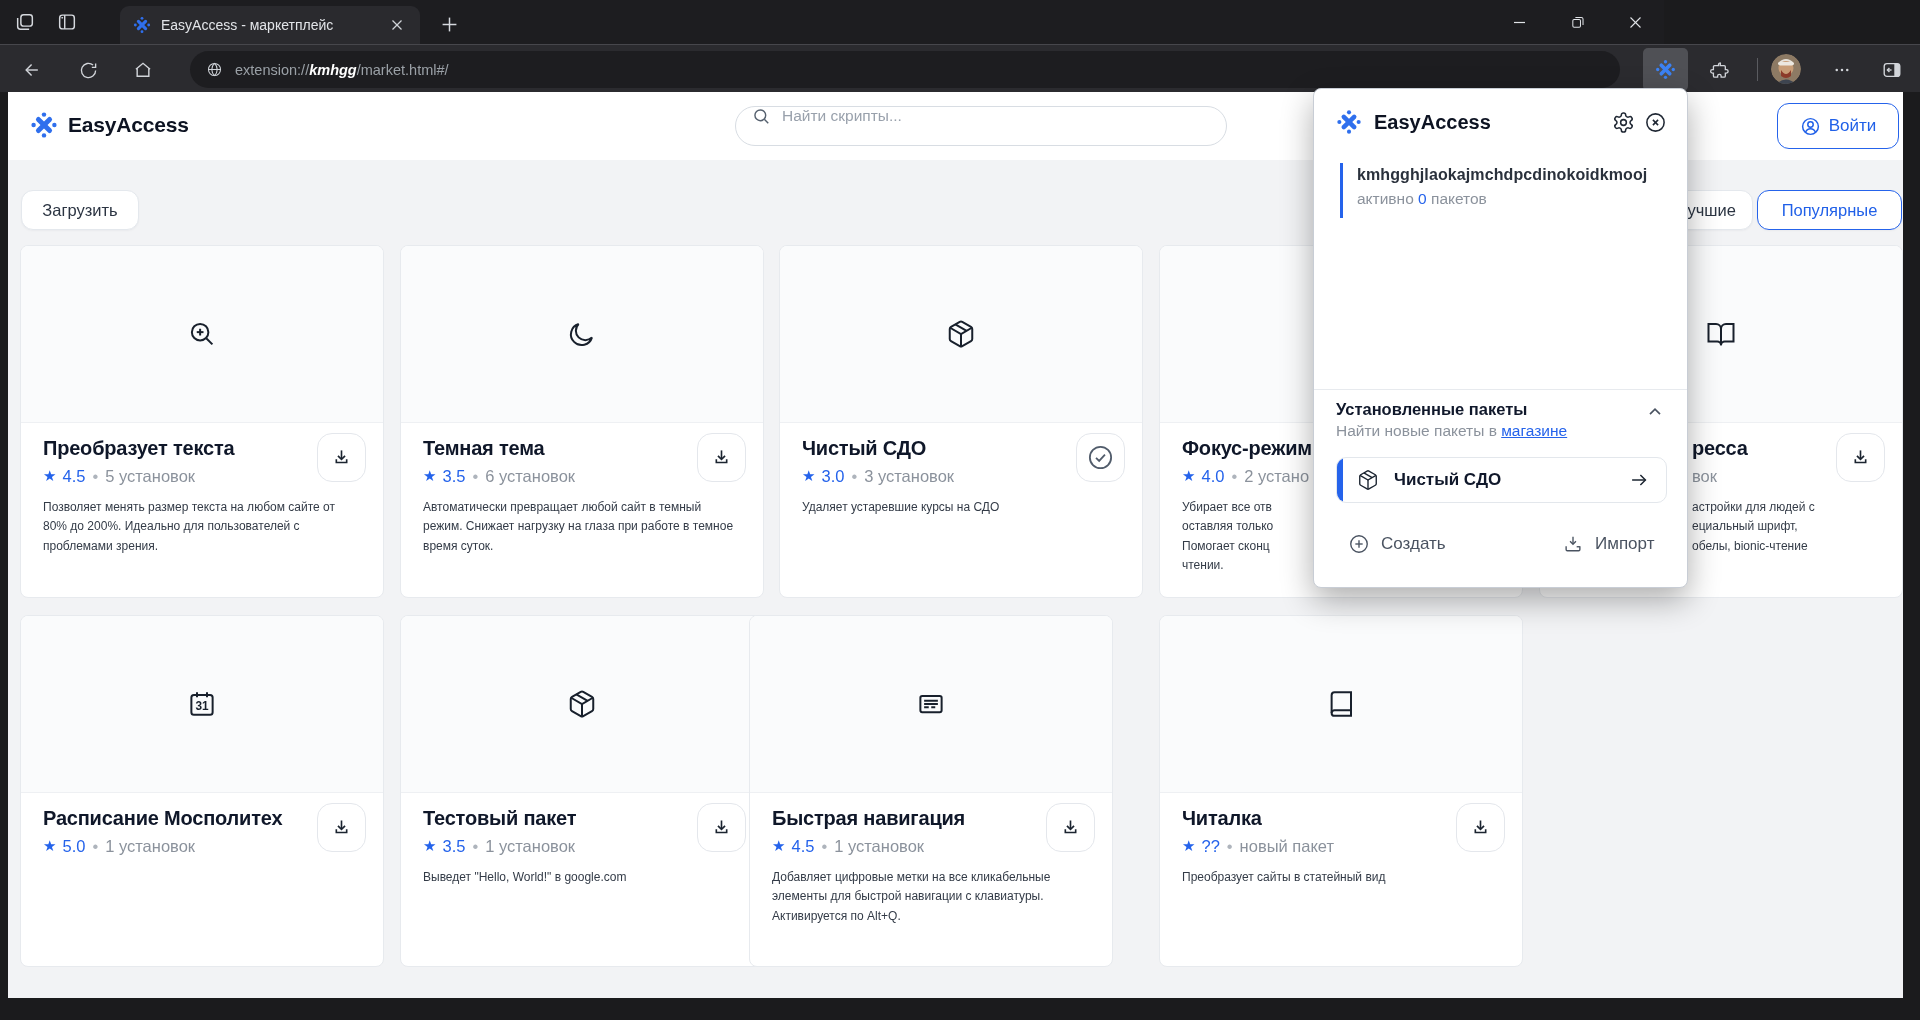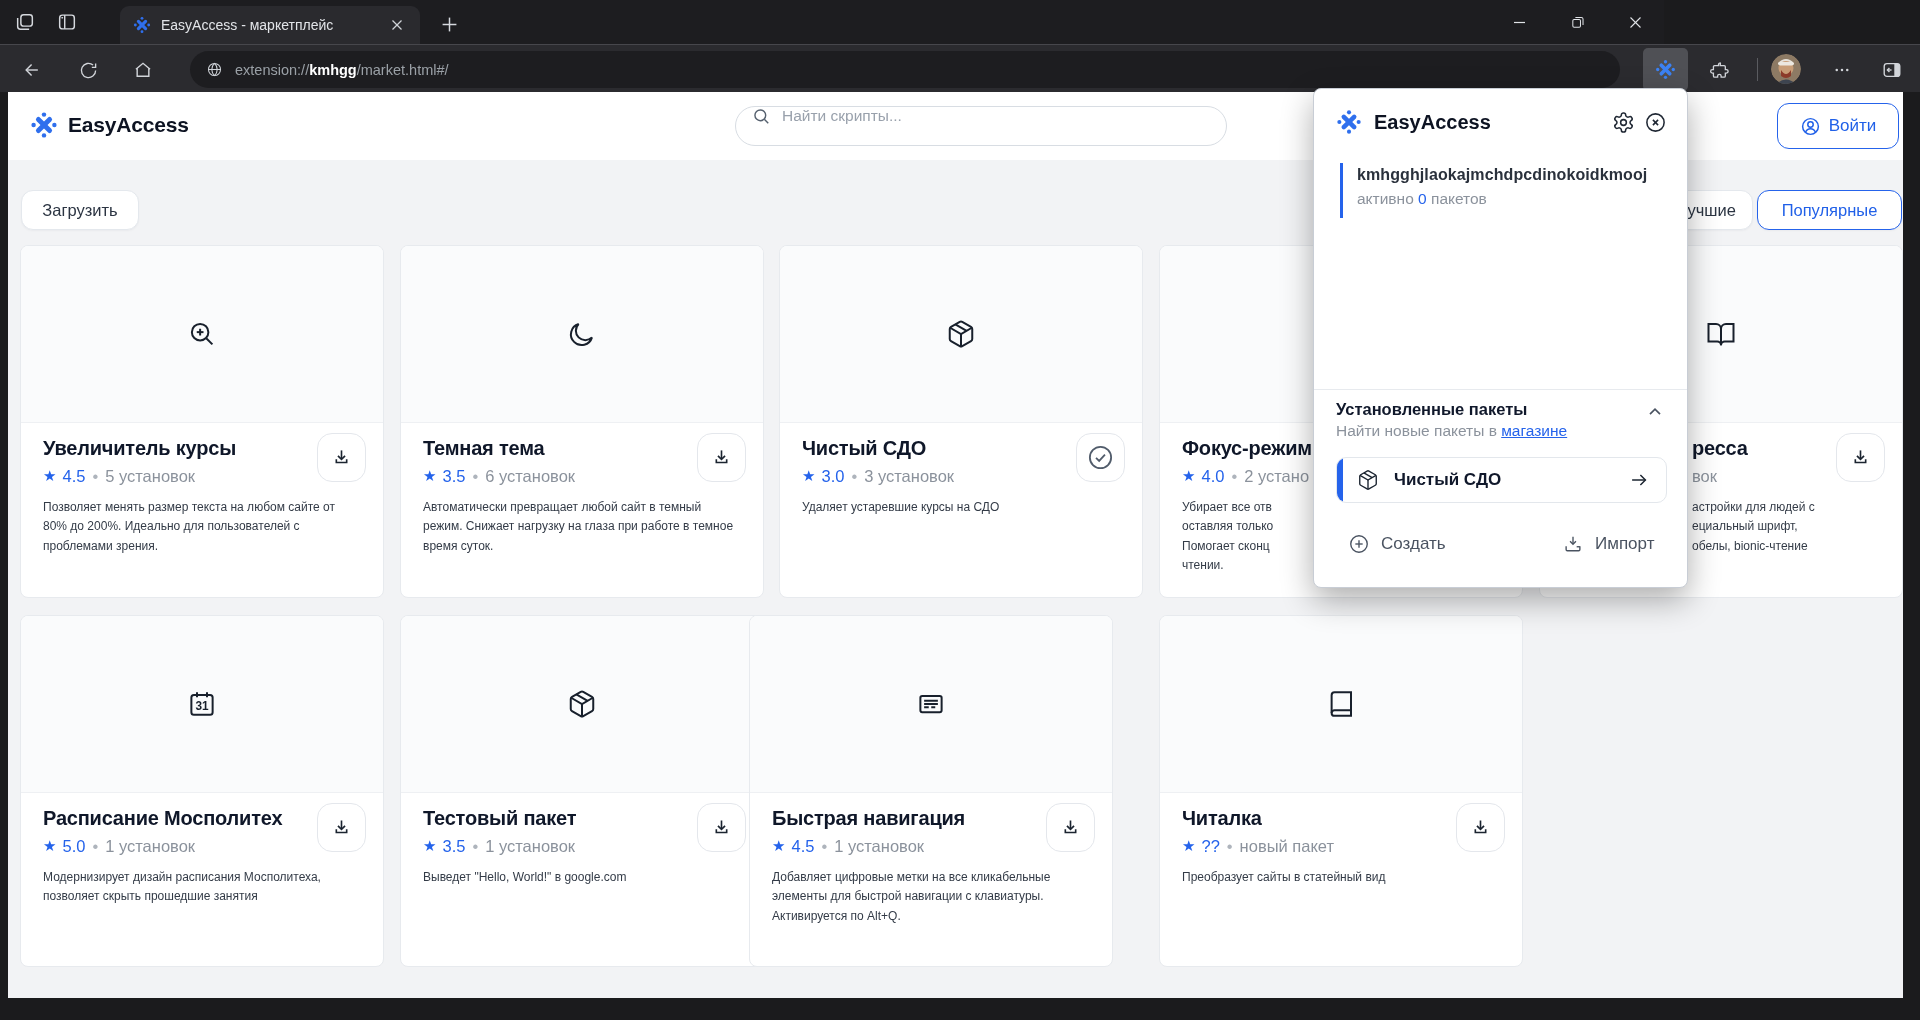--- a/index.html
+++ b/index.html
@@ -15,21 +15,21 @@
   .tab-title { color:#e2e4e8; font-size:14px; margin-left:10px; flex:1; white-space:nowrap; overflow:hidden; }
   .tab-close { width:22px; height:22px; display:flex; align-items:center; justify-content:center; border-radius:4px; }
   .newtab-btn { position:absolute; left:434px; top:10px; width:30px; height:28px; display:flex; align-items:center; justify-content:center; }
   .win-controls { position:absolute; right:0; top:0; height:44px; display:flex; }
   .win-btn { width:58px; height:44px; display:flex; align-items:center; justify-content:center; }
 
   .toolbar { position:absolute; left:0; top:44px; width:1920px; height:48px; background:#2b2b2f; border-top:1px solid #47474c; }
   .nav-btn { position:absolute; top:10px; width:32px; height:30px; display:flex; align-items:center; justify-content:center; border-radius:6px; }
   .urlbar { position:absolute; left:190px; top:6px; width:1430px; height:37px; background:#1d1d20; border-radius:19px; display:flex; align-items:center; padding:0 16px; }
   .url-text { font-size:14.5px; color:#9aa0a6; margin-left:12px; white-space:nowrap; }
-  .url-text .host { color:#ffffff; font-weight:700; }
+  .url-text .host { color:#ffffff; font-weight:700;font-style:italic; }
   .ext-pinned { position:absolute; left:1643px; top:3px; width:45px; height:43px; background:#4f5055; border-radius:5px; display:flex; align-items:center; justify-content:center; }
   .tb-divider { position:absolute; left:1757px; top:13px; width:1px; height:23px; background:#5a5b60; }
   .avatar { position:absolute; left:1771px; top:9px; width:30px; height:30px; border-radius:50%; overflow:hidden; }
 
   
   .page { position:absolute; left:8px; top:92px; width:1895px; height:906px; background:#f2f3f5; overflow:hidden; }
   .page-header { position:absolute; left:0; top:0; width:1895px; height:68px; background:#ffffff; }
   .brand { position:absolute; left:22px; top:19px; display:flex; align-items:center; }
   .brand-name { font-size:21px; font-weight:700; color:#0d1322; margin-left:10px; letter-spacing:-0.2px; }
   .searchbar { position:absolute; left:727px; top:14px; width:492px; height:40px; background:#fff; border:1px solid #d8dde3; border-radius:20px; display:flex; align-items:flex-start; padding:0 16px; }
@@ -284,21 +284,21 @@
             </span>
           </div>
     <div class="card-info">
       <div class="card-action">
               <svg width="23" height="23" viewBox="0 0 24 24" fill="none" stroke-width="1.7">
                 <path d="M12 4.6v8.6"></path>
                 <polyline points="8.3 10.3 12 14 15.7 10.3"></polyline>
                 <path d="M6.6 13.8v3.4h10.8v-3.4"></path>
               </svg>
             </div>
-      <h3 class="card-title">Увеличитель курсы</h3>
+      <h3 class="card-title">Преобразует текста</h3>
       <div class="card-rating">
               <span class="star">★</span>
               <span class="score">4.5</span>
               <span class="dot">•</span>
               <span>5 установок</span>
             </div>
       <p class="card-desc">Позволяет менять размер текста на любом сайте от 80% до 200%. Идеально для пользователей с проблемами зрения.</p>
     </div>
   </article>
         <article class="card" style="left: 392px; top: 153px; height: 353px;">
@@ -425,21 +425,20 @@
                 <path d="M6.6 13.8v3.4h10.8v-3.4"></path>
               </svg>
             </div>
       <h3 class="card-title">Расписание Мосполитех</h3>
       <div class="card-rating">
               <span class="star">★</span>
               <span class="score">5.0</span>
               <span class="dot">•</span>
               <span>1 установок</span>
             </div>
-      <p class="card-desc">Модернизирует дизайн расписания Мосполитеха, позволяет скрыть прошедшие занятия</p>
     </div>
   </article>
         <article class="card" style="left: 392px; top: 523px; height: 352px;">
     <div class="card-iconarea">
             <span class="ci" style="display:flex">
               <svg width="30" height="30" viewBox="0 0 24 24" fill="none" stroke-width="1.6">
                 <path d="M21 16V8a2 2 0 0 0-1-1.73l-7-4a2 2 0 0 0-2 0l-7 4A2 2 0 0 0 3 8v8a2 2 0 0 0 1 1.73l7 4a2 2 0 0 0 2 0l7-4A2 2 0 0 0 21 16z"></path>
                 <polyline points="3.3 7 12 12 20.7 7"></polyline>
                 <line x1="12" y1="22" x2="12" y2="12"></line>
                 <line x1="16.5" y1="9.5" x2="7.5" y2="4.3"></line>

